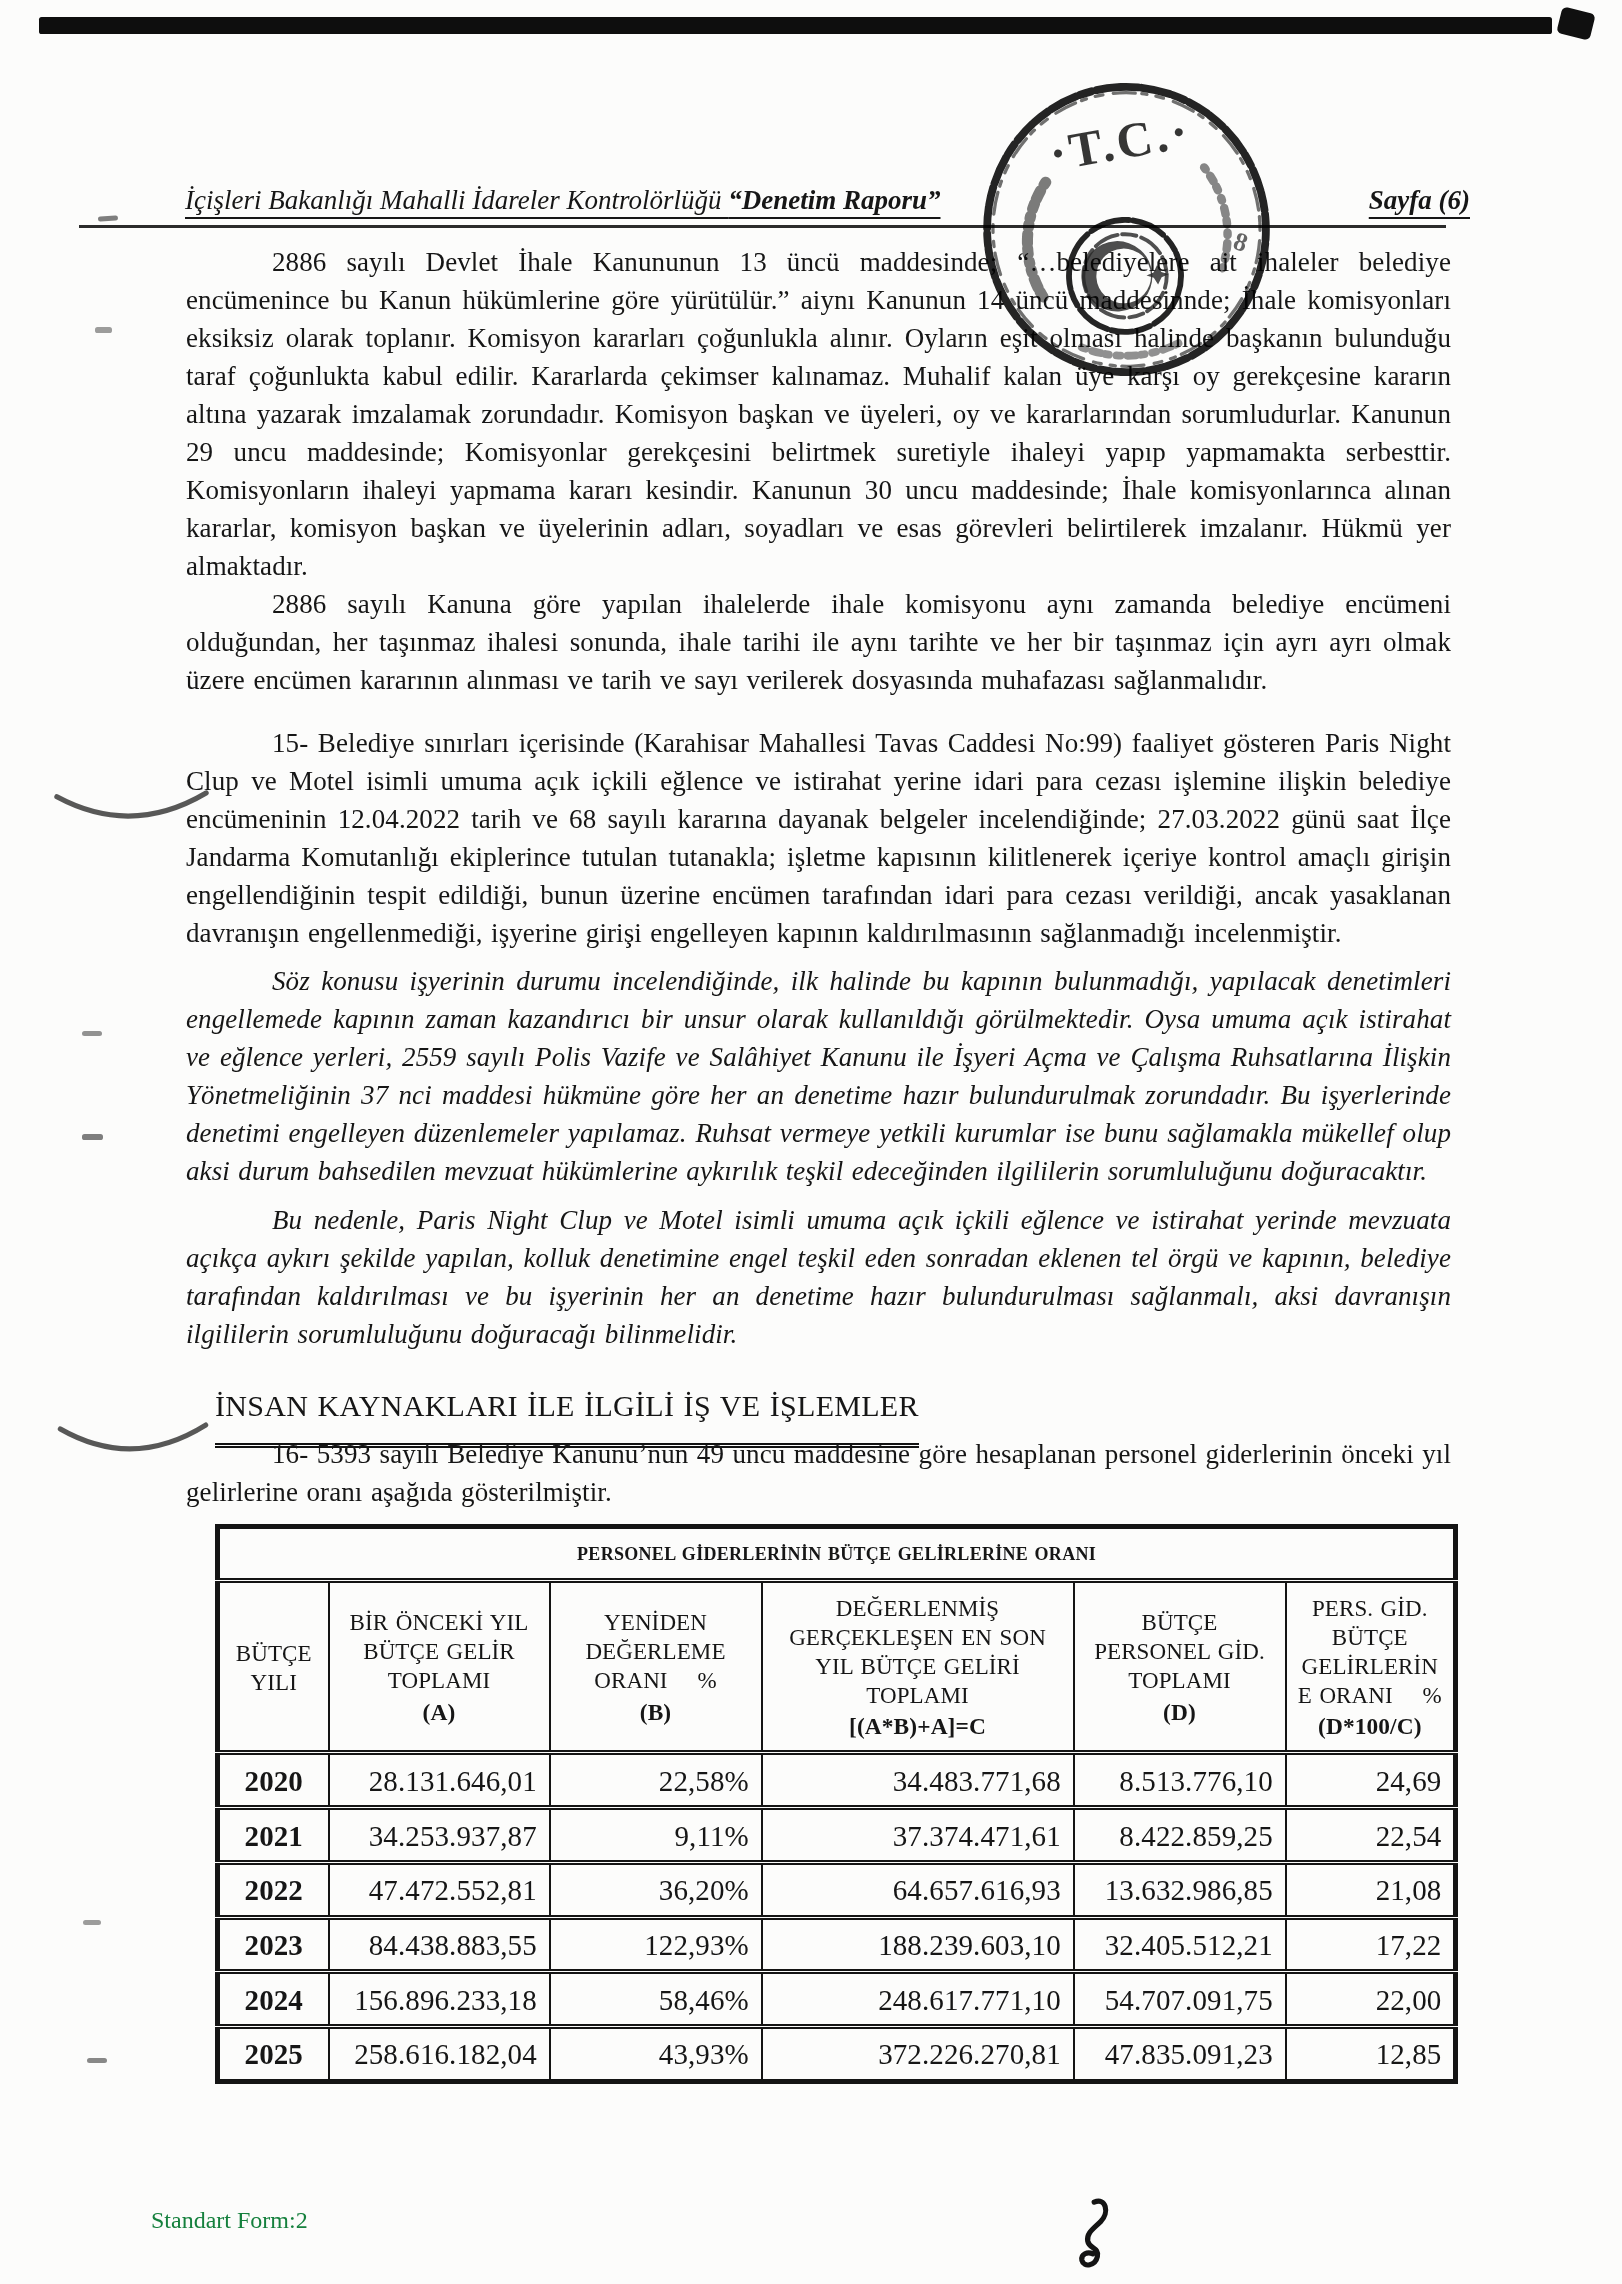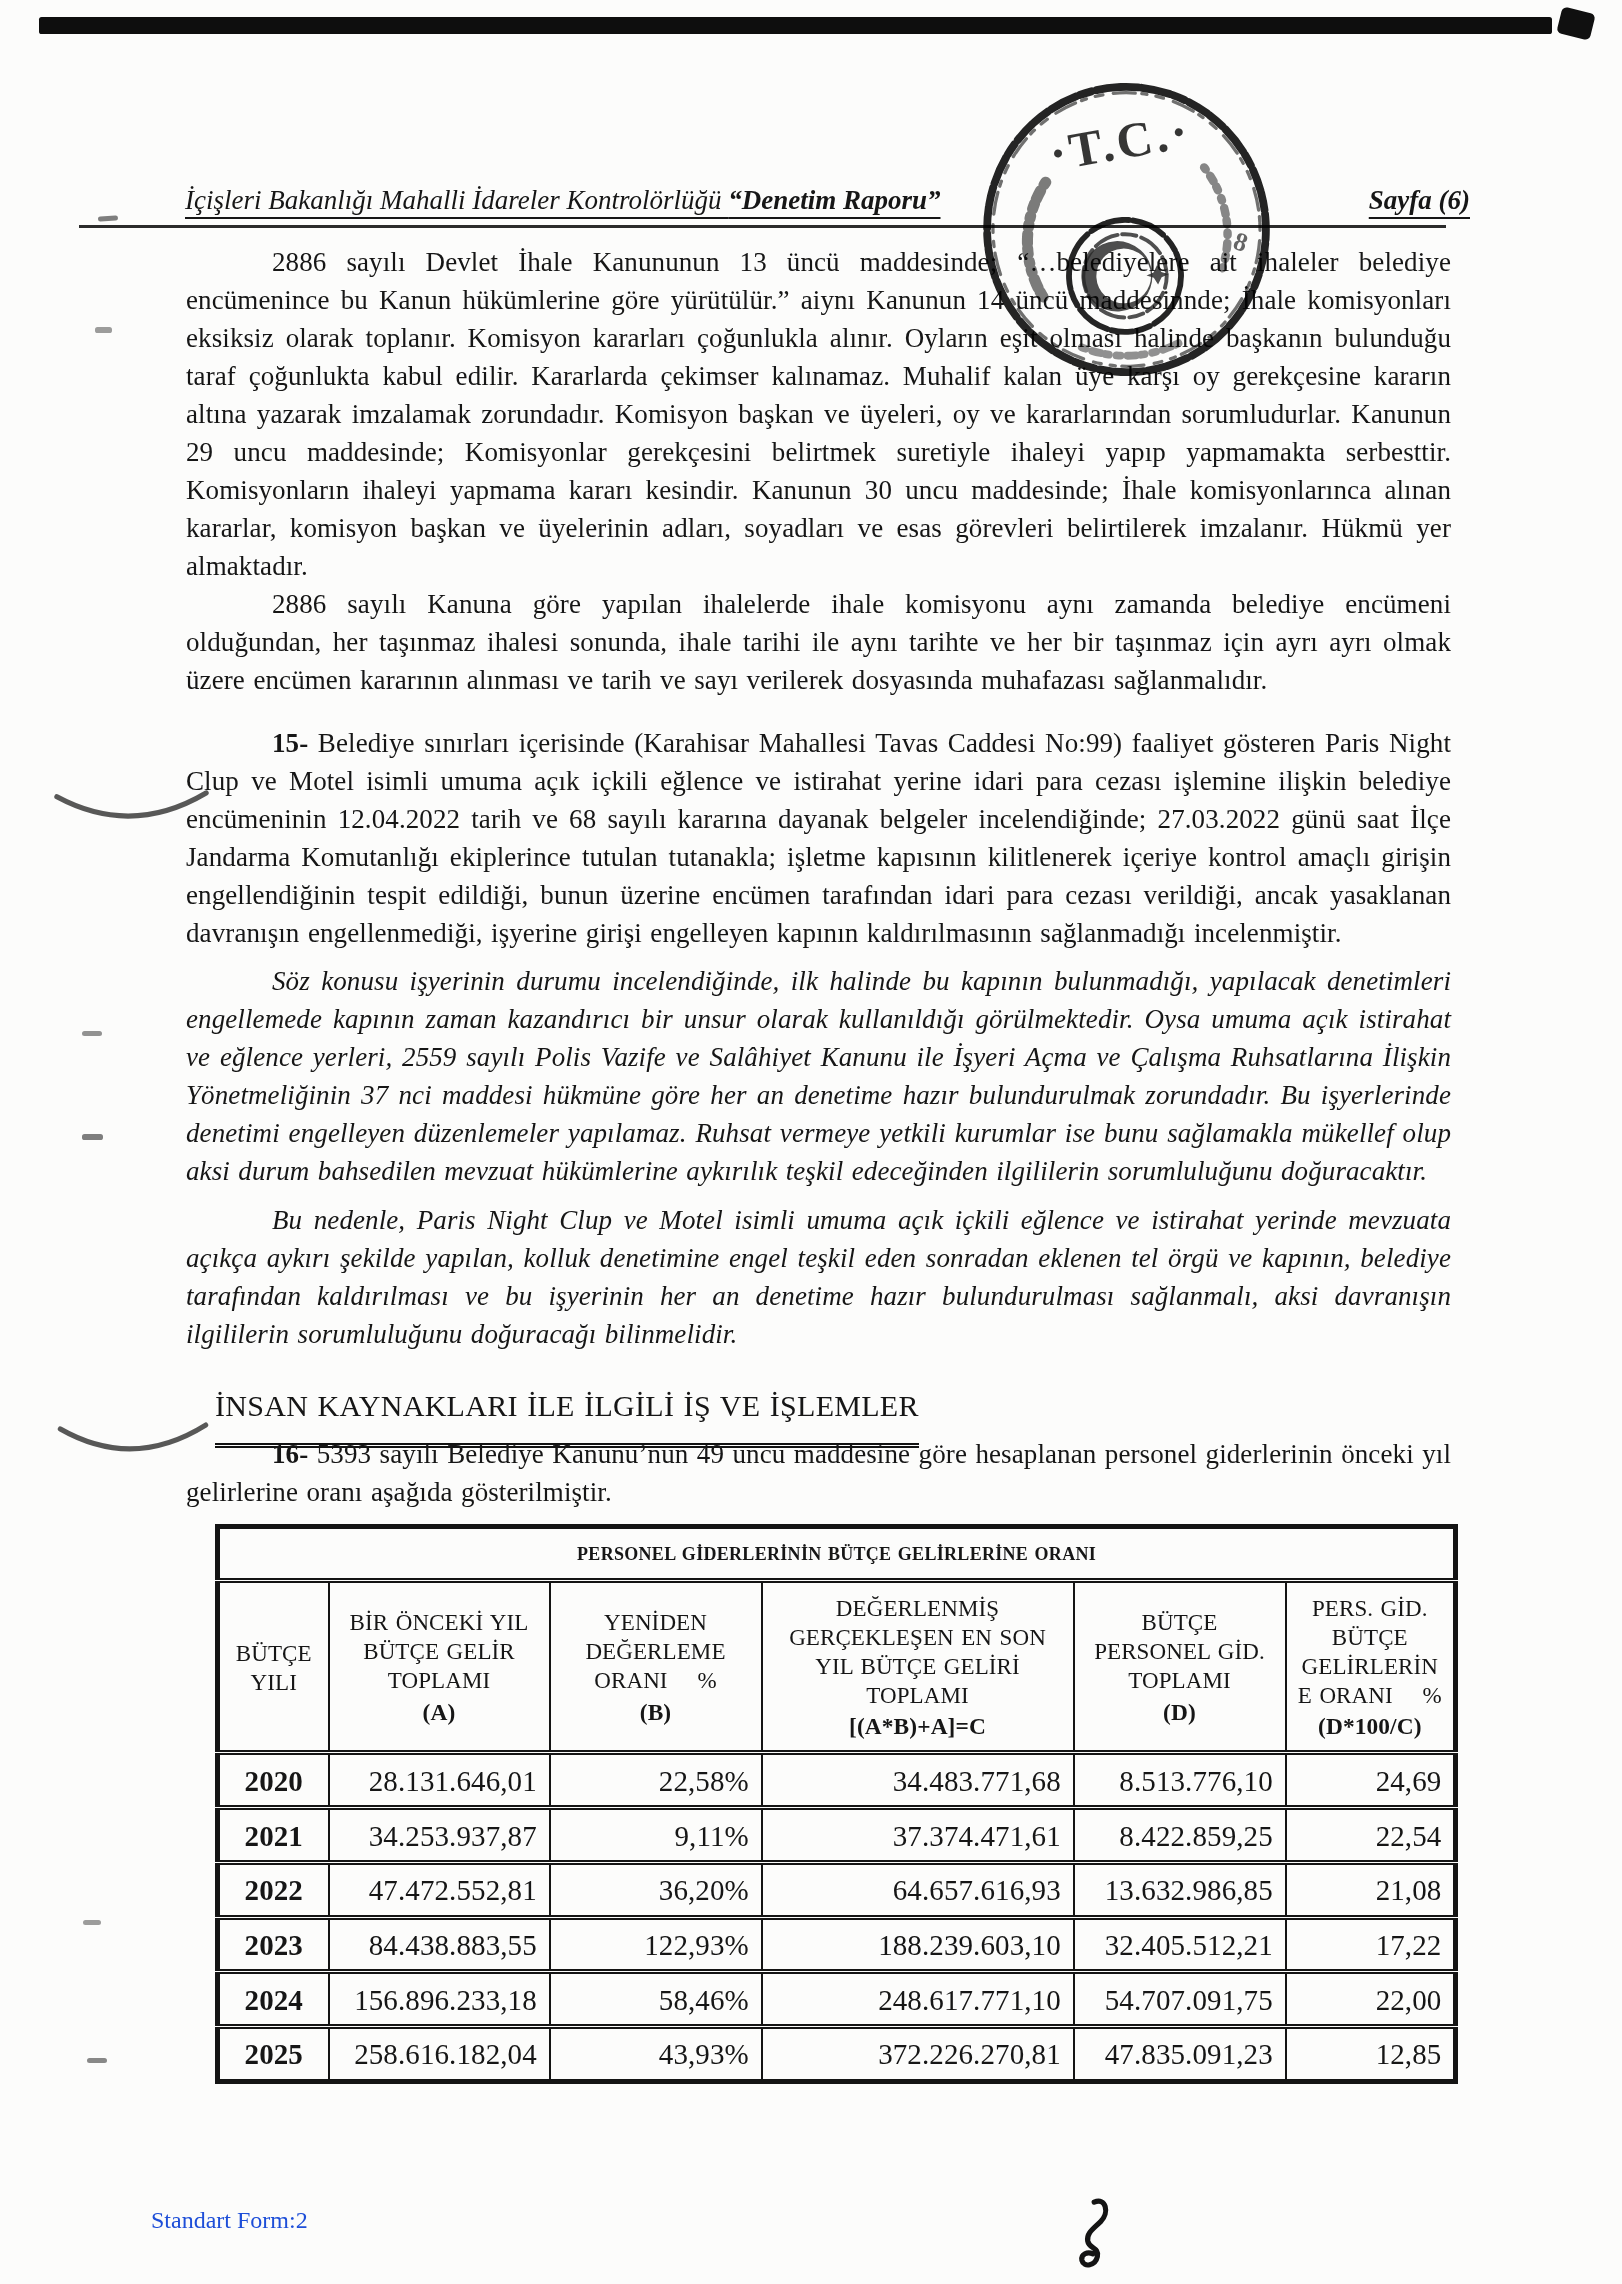--- a/index.html
+++ b/index.html
@@ -40,21 +40,21 @@
   .hdr-rule{
     position:absolute;left:79px;top:225px;width:1367px;height:2.6px;background:#2b2b2b;
   }
   
   .content{
     position:absolute;left:186px;top:243px;width:1265px;
     font-size:27px;line-height:38px;
     text-align:justify;letter-spacing:0.1px;word-spacing:1.6px;
   }
   .content p{margin:0;text-indent:86px;}
-  .content p b.plead{font-weight:bold;}
+  .content p b.plead{font-weight:normal;}
   .mt-lg{margin-top:25px !important;}
   .mt-sm{margin-top:10.4px !important;font-style:italic;}
   .heading{
     margin:34px 0 9px 29px;
   }
   .heading span{
     font-weight:normal;font-size:30px;letter-spacing:0.3px;
     border-bottom:5.2px double #121212;padding-bottom:21px;
   }
   
@@ -79,21 +79,21 @@
   tbody.t-body td{
     font-size:29px;padding:6.5px 11.7px 5.2px 6.5px;
     border-top:5.2px double #141414;
     white-space:nowrap;
   }
   tbody.t-body td.year{font-weight:bold;text-align:center;padding:6.5px 2.6px 5.2px;}
   tbody.t-body td.num{text-align:right;}
   
   .footer{
     position:absolute;left:151px;top:2207px;
-    font-size:24px;color:#1d4ed8;text-align:right;
+    font-size:24px;color:#15803d;text-align:right;
   }
   
   .mark{position:absolute;}
   .dash{
     position:absolute;background:#3b3b3b;border-radius:2.6px;opacity:.65;
   }
   
   .stamp{
     position:absolute;left:978px;top:79px;width:297px;height:301px;
     opacity:.9;mix-blend-mode:multiply;transform:rotate(-3deg);

